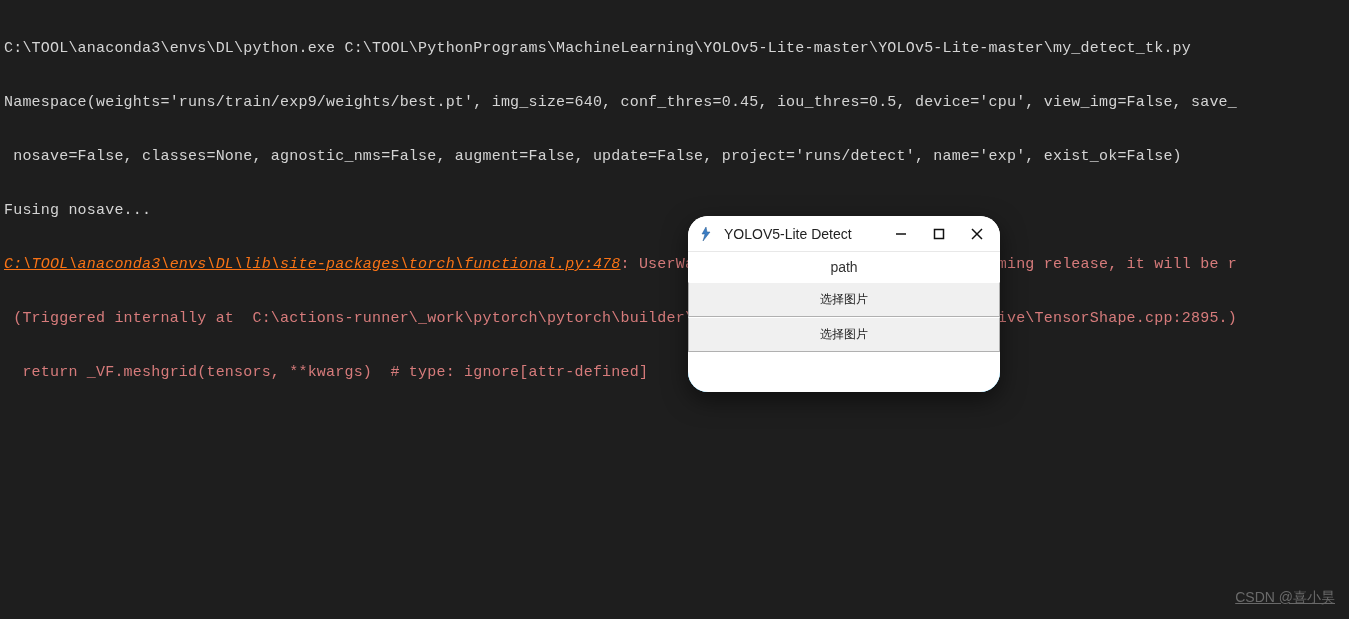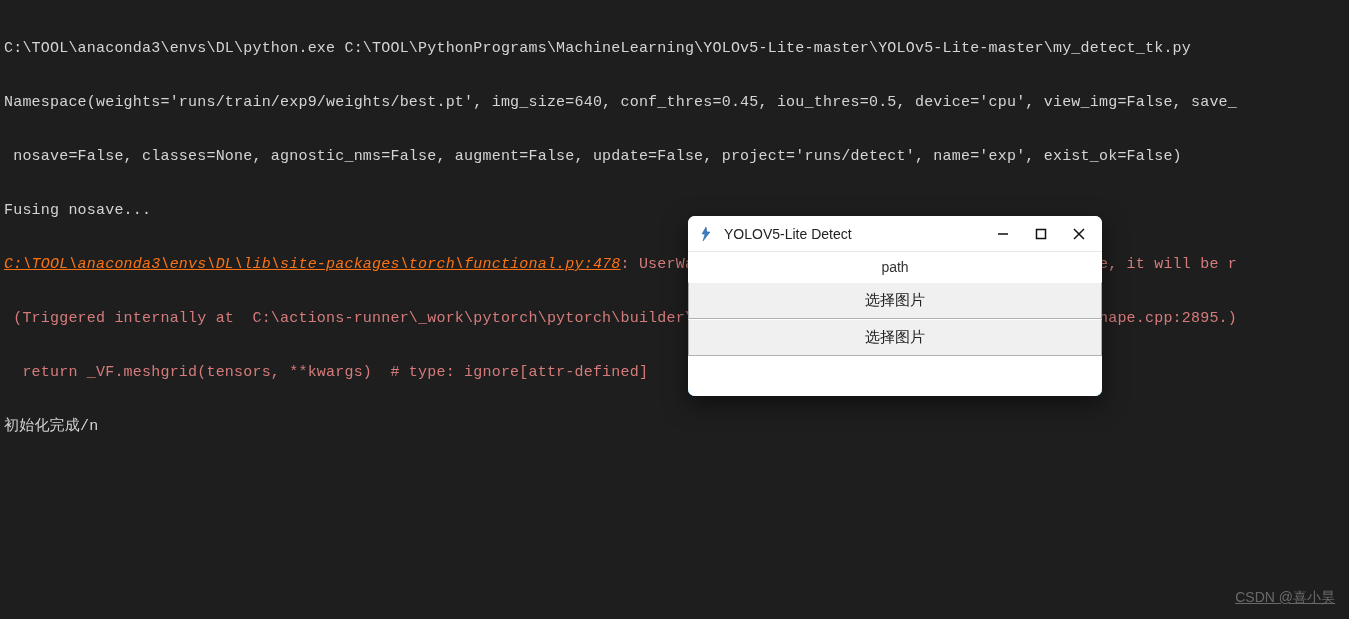--- a/index.html
+++ b/index.html
@@ -32,23 +32,23 @@
       cursor: pointer;
       font-style: italic;
     }
     .warn {
       color: #d67b7b;
     }
     .tk-window {
       position: absolute;
       left: 688px;
       top: 216px;
-      width: 414px;
+      width: 312px;
       background: #ffffff;
-      border-radius: 7px;
+      border-radius: 20px;
       box-shadow: 0 8px 24px rgba(0,0,0,0.5);
       font-family: Arial, 'Microsoft YaHei', sans-serif;
       overflow: hidden;
     }
     .titlebar {
       height: 36px;
       display: flex;
       align-items: center;
       padding: 0 10px;
       background: #ffffff;
@@ -92,21 +92,21 @@
       padding: 7px 0;
     }
     .tk-button {
       display: block;
       width: 100%;
       text-align: center;
       background: #f0f0f0;
       border: 1px solid #b0b0b0;
       border-top: 1px solid #ffffff;
       padding: 8px 0;
-      font-size: 15px;
+      font-size: 12px;
       color: #222;
       cursor: pointer;
       font-family: Arial, 'Microsoft YaHei', sans-serif;
     }
     .tk-empty {
       height: 40px;
       background: #ffffff;
     }
     .watermark {
       position: absolute;
@@ -123,21 +123,20 @@
 <body>
 
 <div class="console">
 <span class="console-line">C:\TOOL\anaconda3\envs\DL\python.exe C:\TOOL\PythonPrograms\MachineLearning\YOLOv5-Lite-master\YOLOv5-Lite-master\my_detect_tk.py</span>
 <span class="console-line">Namespace(weights='runs/train/exp9/weights/best.pt', img_size=640, conf_thres=0.45, iou_thres=0.5, device='cpu', view_img=False, save_</span>
 <span class="console-line"> nosave=False, classes=None, agnostic_nms=False, augment=False, update=False, project='runs/detect', name='exp', exist_ok=False)</span>
 <span class="console-line">Fusing nosave... </span>
 <span class="console-line"><span class="link">C:\TOOL\anaconda3\envs\DL\lib\site-packages\torch\functional.py:478</span><span class="warn">: UserWarning: torch.meshgrid: in an upcoming release, it will be r</span></span>
 <span class="console-line warn"> (Triggered internally at  C:\actions-runner\_work\pytorch\pytorch\builder\windows\pytorch\aten\src\ATen\native\TensorShape.cpp:2895.)</span>
 <span class="console-line warn">  return _VF.meshgrid(tensors, **kwargs)  # type: ignore[attr-defined]</span>
-<span class="console-line">初始化完成/n</span>
 </div>
 
 <div class="tk-window">
   <div class="titlebar">
     <svg class="feather-icon" viewBox="0 0 16 16">
       <path d="M8 1 L4 8 L7 8 L5 15 L12 6 L9 6 Z" fill="#3b7dc4" stroke="#2a5a8f" stroke-width="0.5"></path>
     </svg>
     <span class="title-text">YOLOV5-Lite Detect</span>
     <div class="window-controls">
       <div class="wc">

